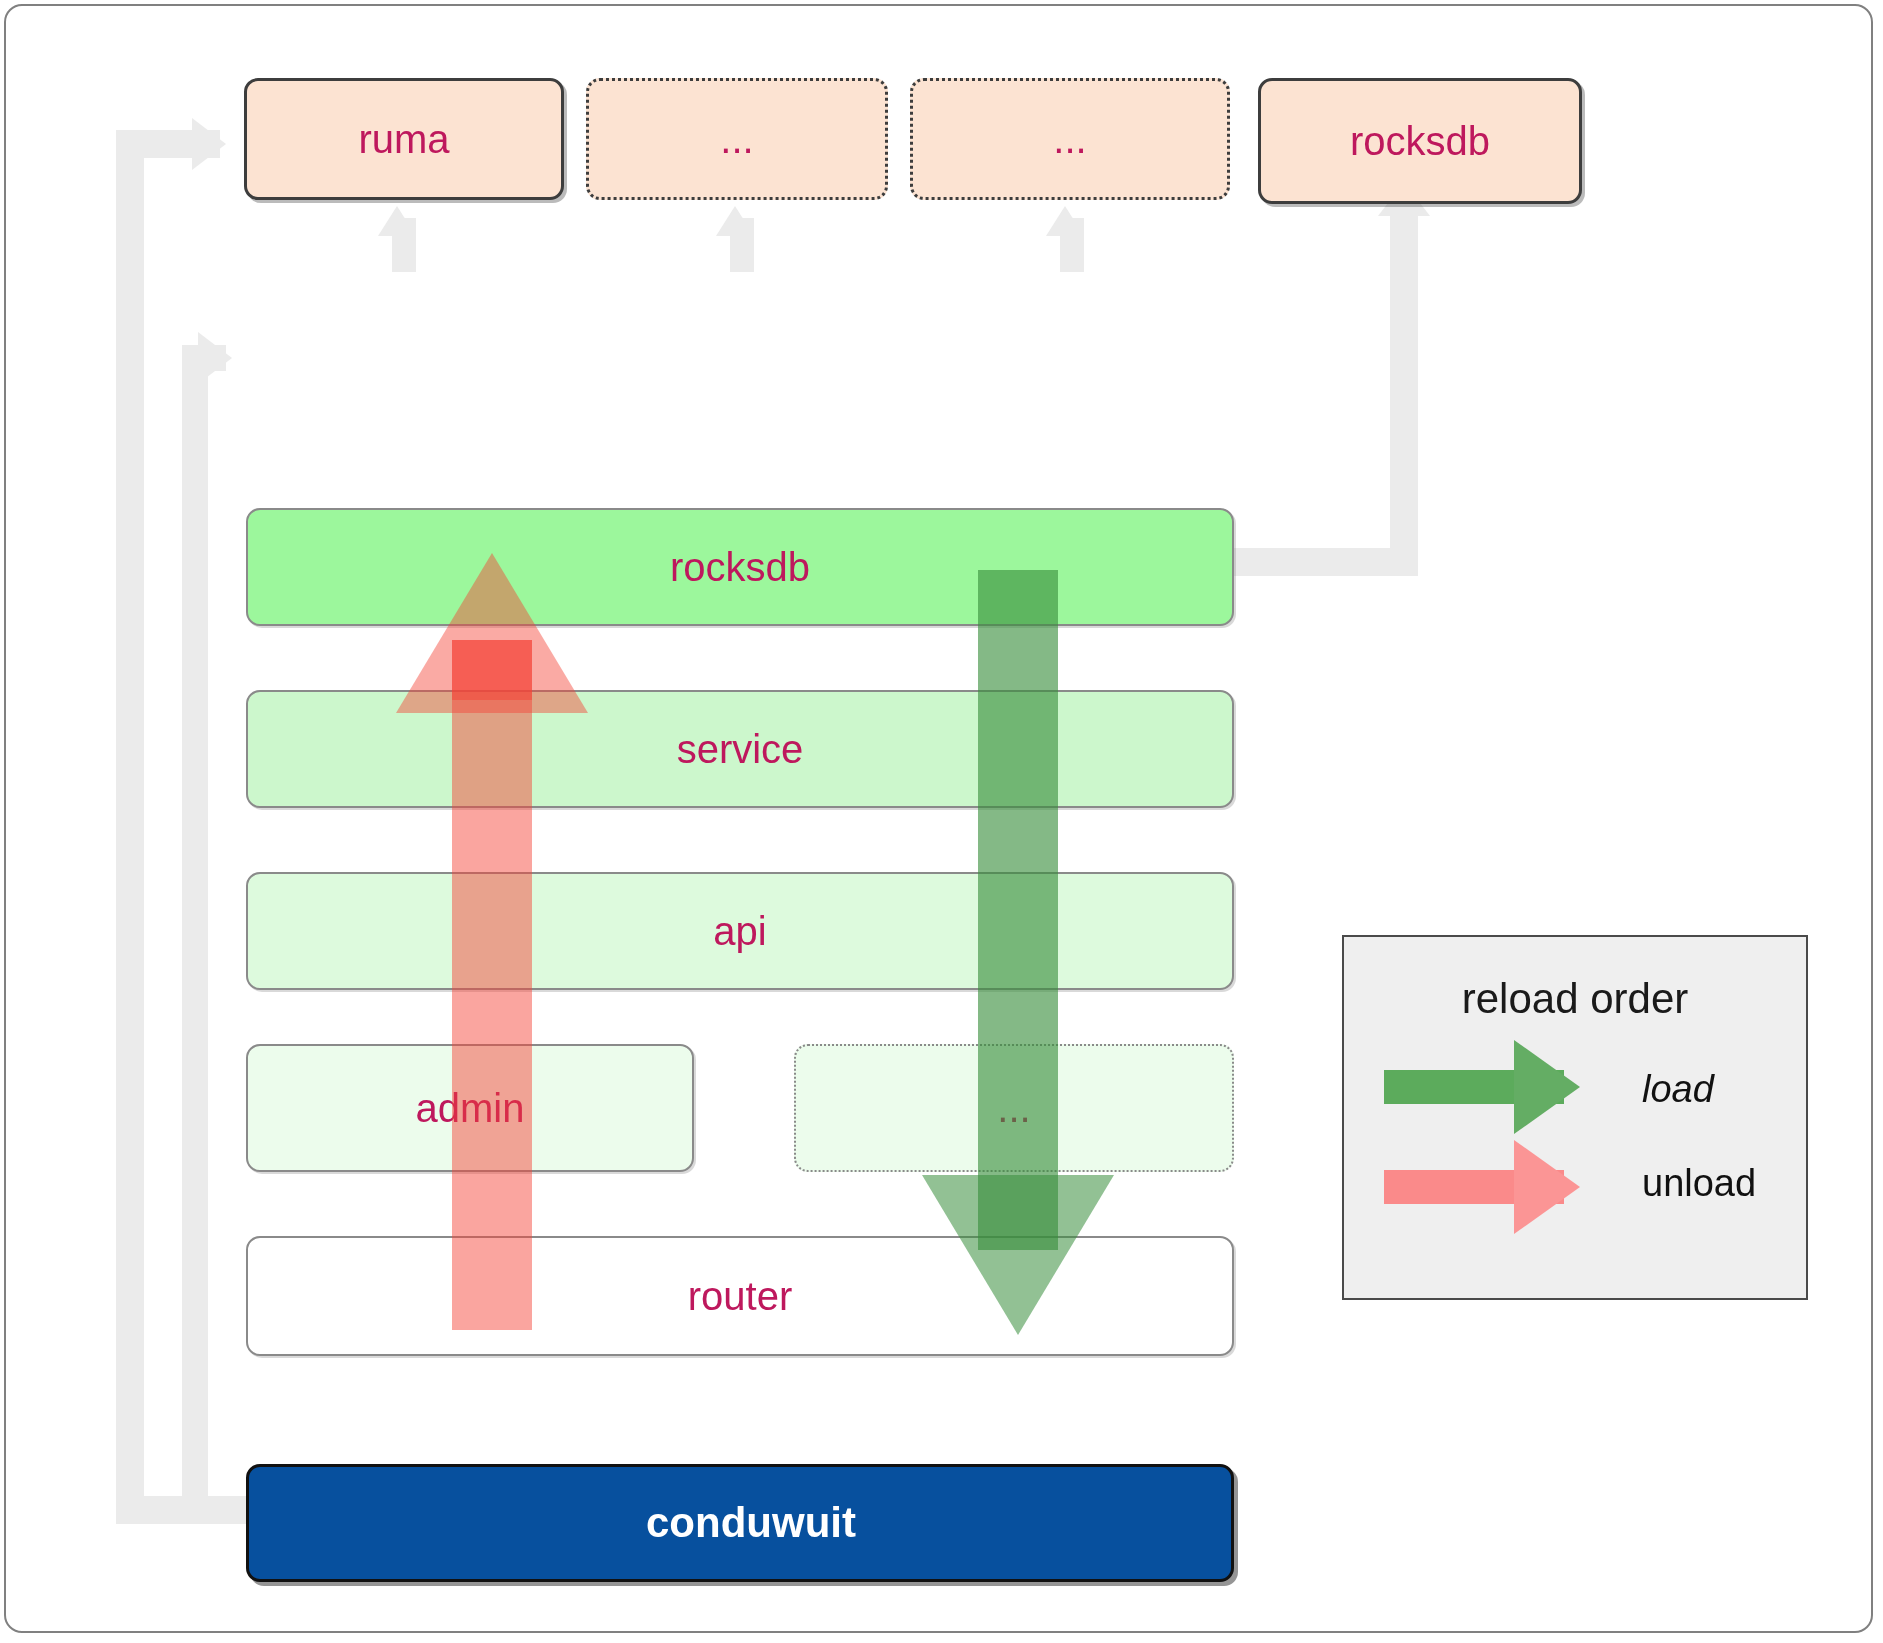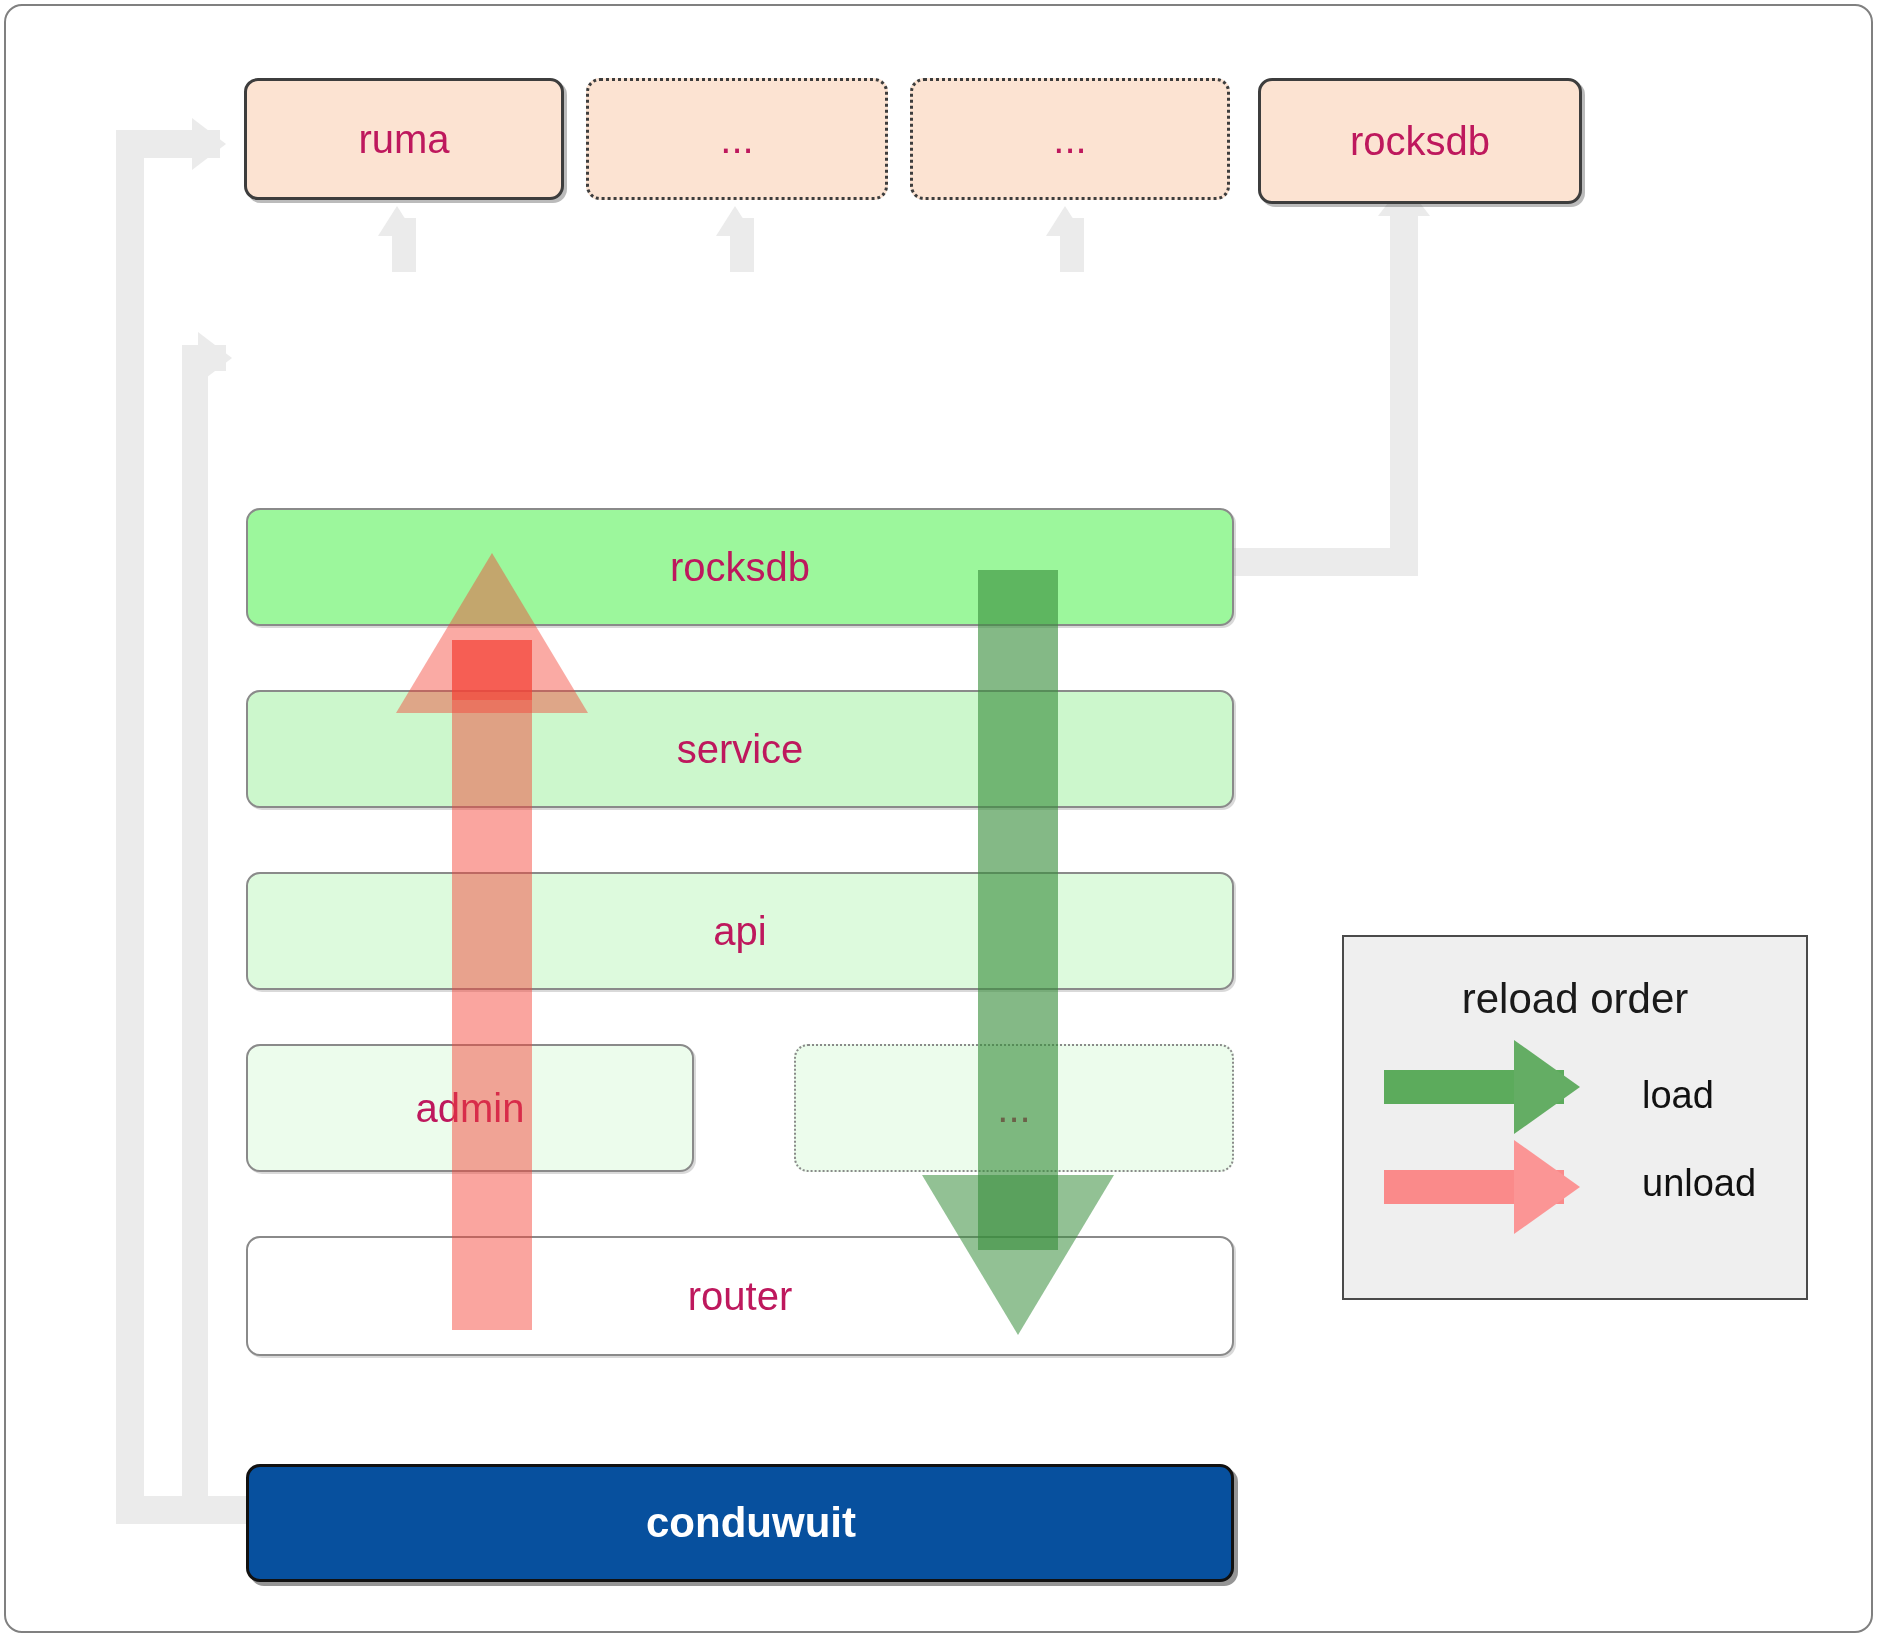--- a/index.html
+++ b/index.html
@@ -219,21 +219,21 @@
 
   <div class="flow flow-shaft-green" style="left:978px; top:570px; width:80px; height:680px;"></div>
   <div class="flow-head head-down-green" style="left:922px; top:1175px;"></div>
 
   <div id="legend" style="left:1342px; top:935px; width:466px; height:365px;">
     <div id="legend-title">reload order</div>
 
     <div class="legend-row" style="left:0; top:100px; width:466px; height:100px;">
       <div class="legend-shaft" style="left:40px; top:33px; width:180px; background:#5cab5c;"></div>
       <div class="legend-head" style="left:170px; top:3px; border-left:66px solid #64ad64;"></div>
-      <div class="legend-label" style="left:298px; top:37px;">load</div>
+      <div class="legend-label" style="left:298px; top:31px;font-style:italic;">load</div>
     </div>
 
     <div class="legend-row" style="left:0; top:200px; width:466px; height:100px;">
       <div class="legend-shaft" style="left:40px; top:33px; width:180px; background:#fa8a8a;"></div>
       <div class="legend-head" style="left:170px; top:3px; border-left:66px solid #fb9595;"></div>
       <div class="legend-label" style="left:298px; top:25px;">unload</div>
     </div>
   </div>
 </div>
 

